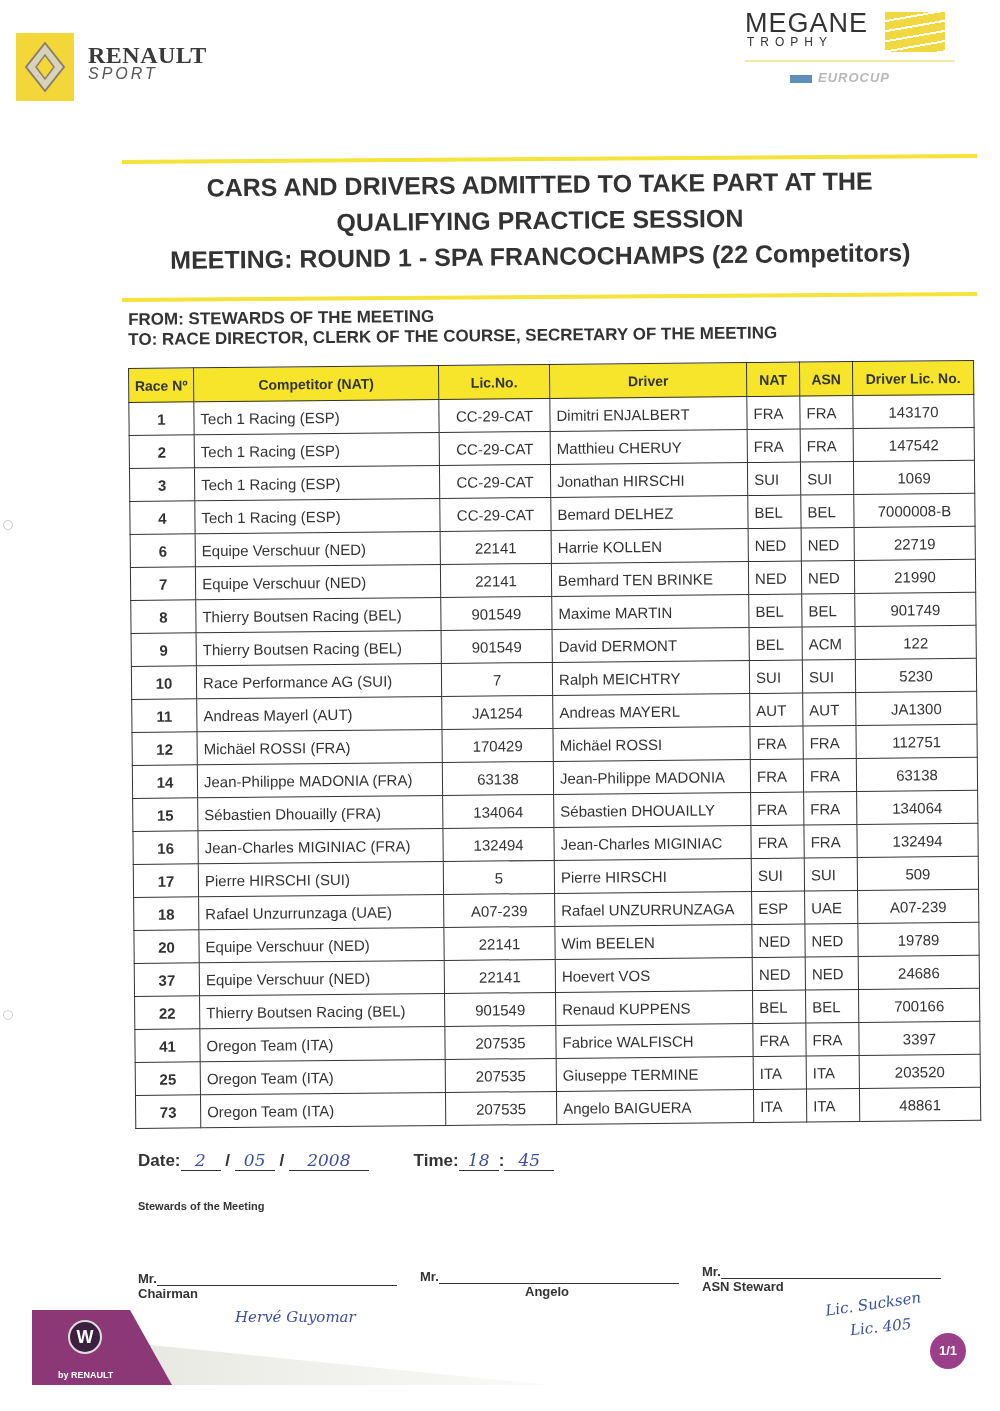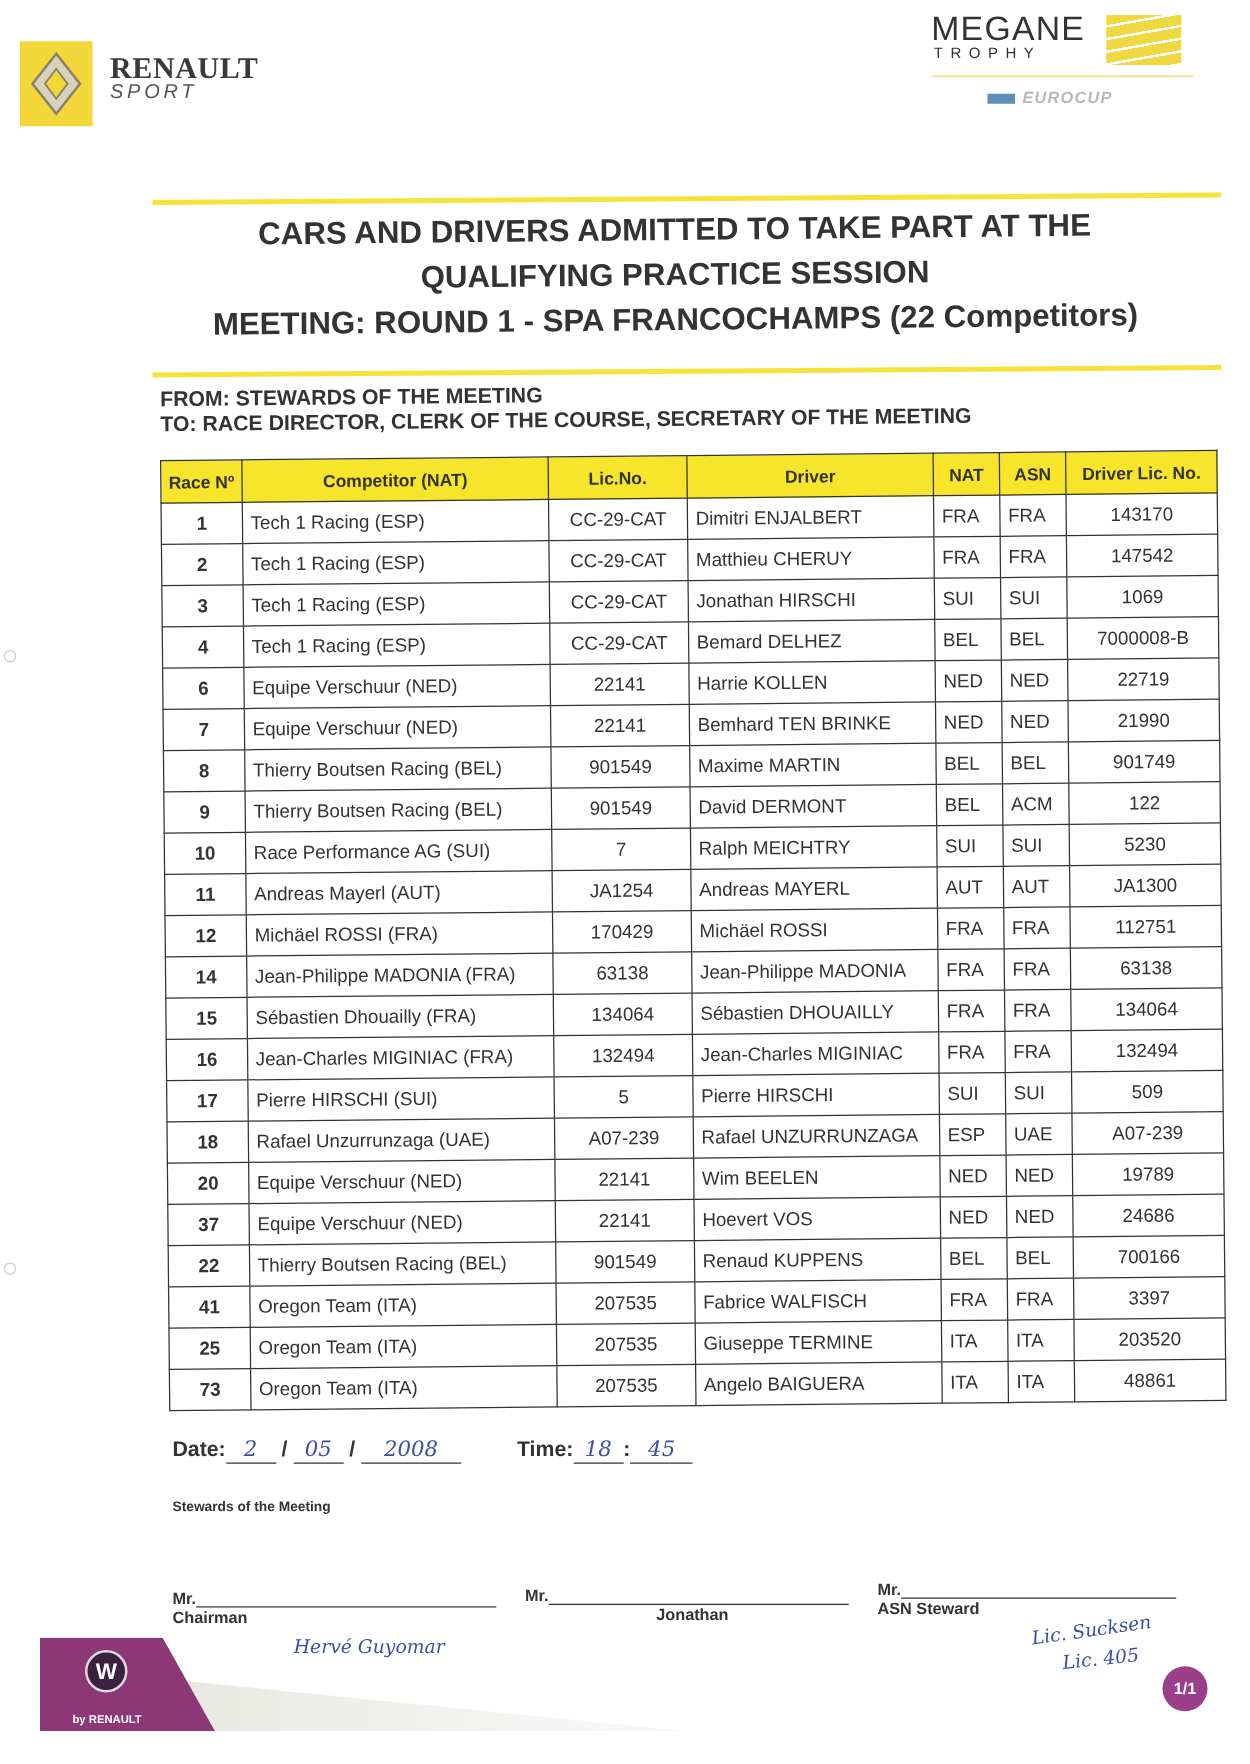--- a/index.html
+++ b/index.html
@@ -306,21 +306,21 @@
 <div class="stewards-title">Stewards of the Meeting</div>
 
 <div class="sig" style="left:138px;top:1265px;">
   <span>Mr.</span><span class="sigline" style="width:240px"></span>
   <div>Chairman</div>
 </div>
 <div class="sig-name" style="left:235px;top:1308px;">Hervé Guyomar</div>
 
 <div class="sig" style="left:420px;top:1263px;">
   <span>Mr.</span><span class="sigline" style="width:240px"></span>
-  <div style="margin-left:105px">Jonathan</div>
+  <div style="margin-left:105px">Angelo</div>
 </div>
 
 <div class="sig" style="left:702px;top:1258px;">
   <span>Mr.</span><span class="sigline" style="width:220px"></span>
   <div style="">ASN Steward</div>
 </div>
 <div class="sig-name" style="left:825px;top:1295px;transform:rotate(-8deg);">Lic. Sucksen</div>
 <div class="sig-name" style="left:850px;top:1318px;transform:rotate(-6deg);">Lic. 405</div>
 
 <div class="grey-sweep"></div>

